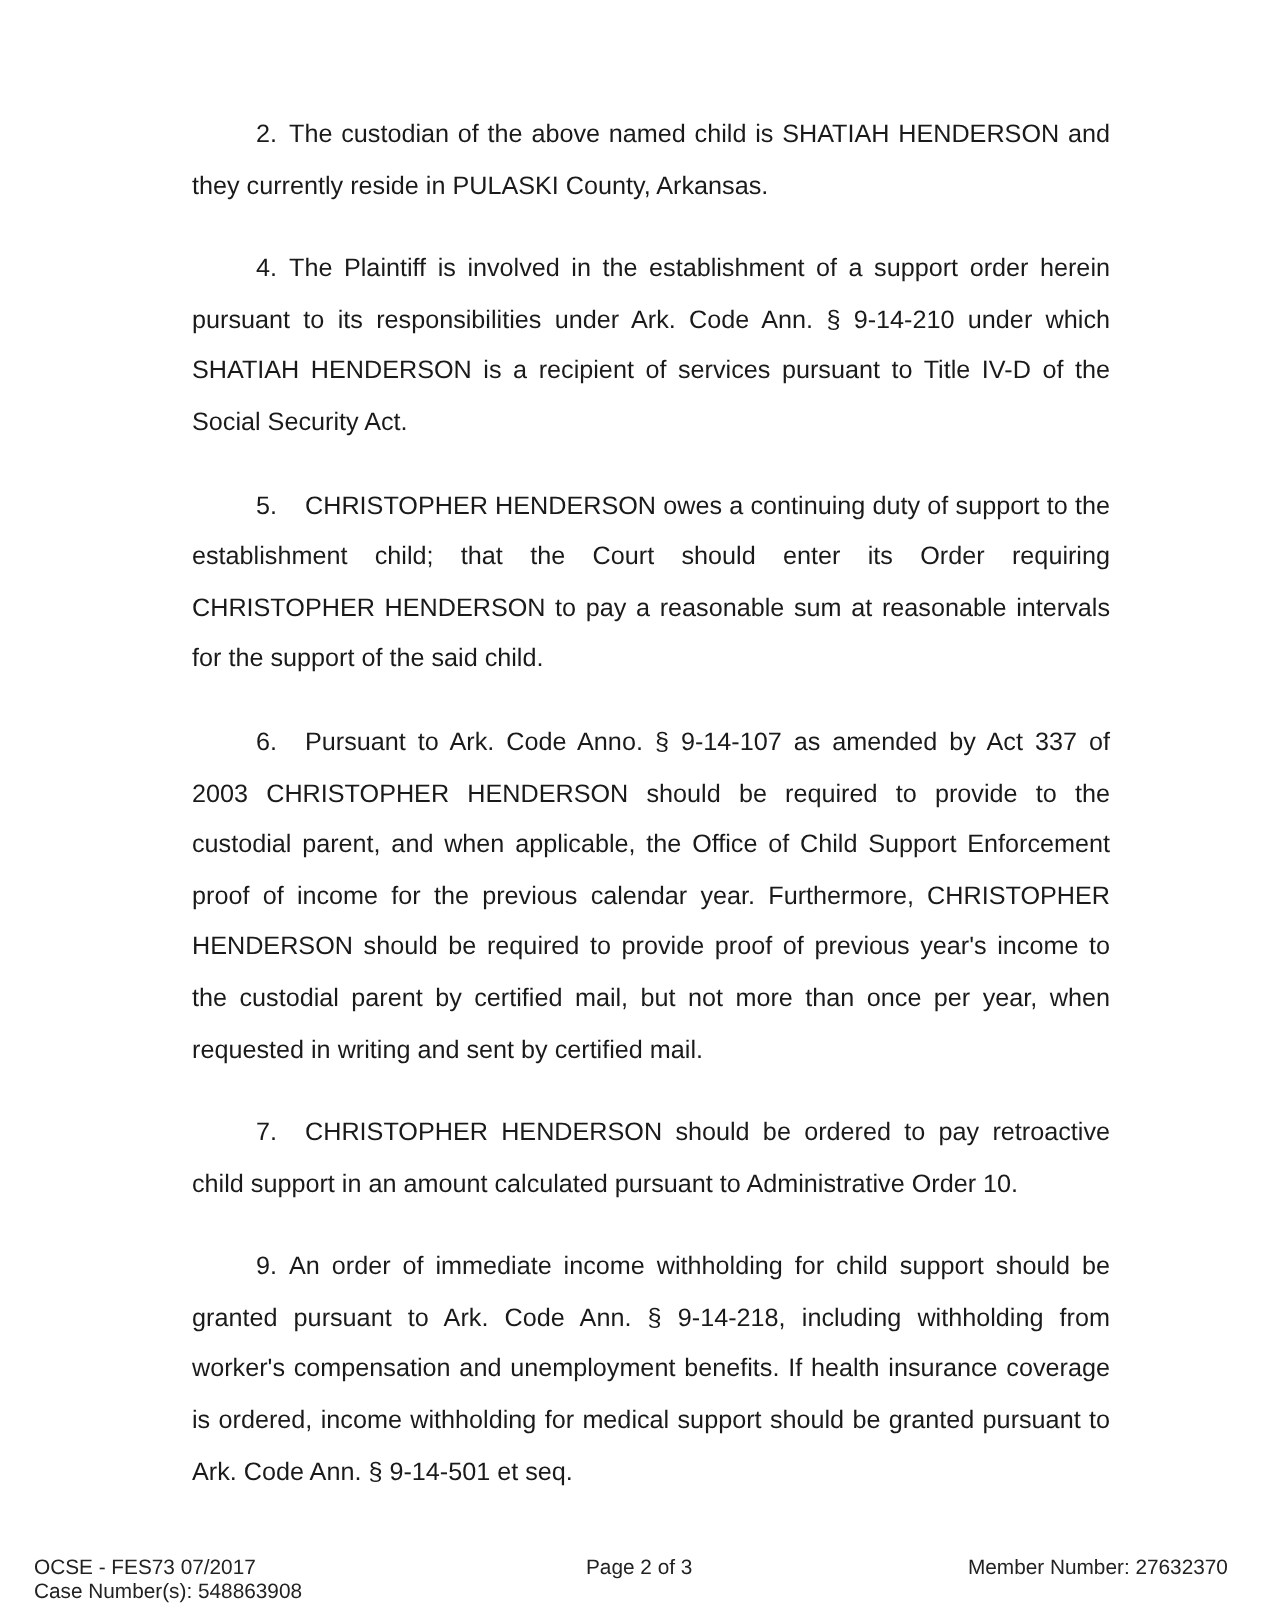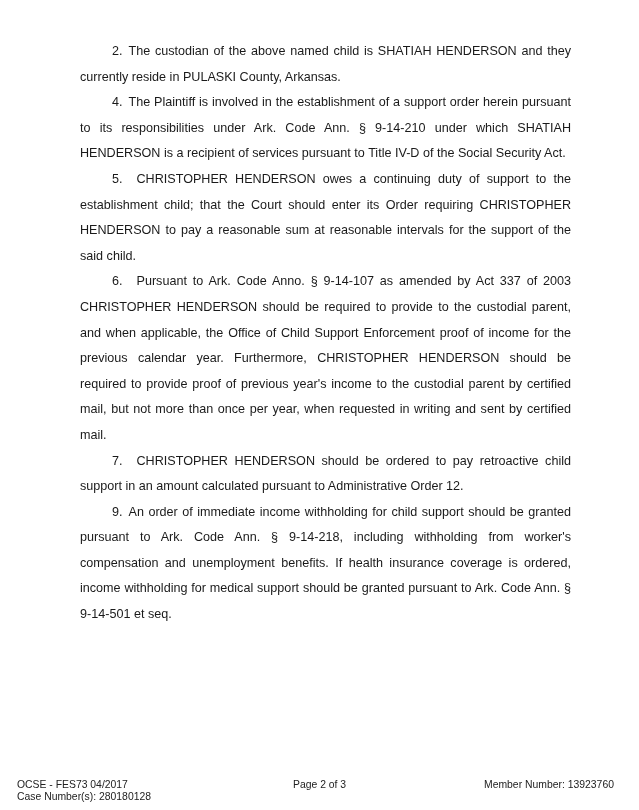--- a/index.html
+++ b/index.html
@@ -17,21 +17,21 @@
     }
     .page-body {
       position: absolute;
       left: 80px;
       top: 39px;
       width: 491px;
       font-size: 12.6px;
       line-height: 25.6px;
     }
     .para {
-      margin: 0;
+      margin: 16px;
       text-align: justify;
       text-indent: 16px;
     }
     .para .num {
       display: inline-block;
       min-width: 20px;
       margin-right: 6px;
     }
     .para.wide .num {
       min-width: 20px;
@@ -63,24 +63,24 @@
     }
   </style>
 </head>
 <body>
 
 <div class="page-body">
   <p class="para"><span class="num">2.</span><span>The custodian of the above named child is SHATIAH HENDERSON and they currently reside in PULASKI County, Arkansas.</span></p>
   <p class="para"><span class="num">4.</span><span>The Plaintiff is involved in the establishment of a support order herein pursuant to its responsibilities under Ark. Code Ann. § 9-14-210 under which SHATIAH HENDERSON is a recipient of services pursuant to Title IV-D of the Social Security Act.</span></p>
   <p class="para wide"><span class="num">5.</span><span>CHRISTOPHER HENDERSON owes a continuing duty of support to the establishment child; that the Court should enter its Order requiring CHRISTOPHER HENDERSON to pay a reasonable sum at reasonable intervals for the support of the said child.</span></p>
   <p class="para wide"><span class="num">6.</span><span>Pursuant to Ark. Code Anno. § 9-14-107 as amended by Act 337 of 2003 CHRISTOPHER HENDERSON should be required to provide to the custodial parent, and when applicable, the Office of Child Support Enforcement proof of income for the previous calendar year. Furthermore, CHRISTOPHER HENDERSON should be required to provide proof of previous year's income to the custodial parent by certified mail, but not more than once per year, when requested in writing and sent by certified mail.</span></p>
-  <p class="para wide"><span class="num">7.</span><span>CHRISTOPHER HENDERSON should be ordered to pay retroactive child support in an amount calculated pursuant to Administrative Order 12.</span></p>
+  <p class="para wide"><span class="num">7.</span><span>CHRISTOPHER HENDERSON should be ordered to pay retroactive child support in an amount calculated pursuant to Administrative Order 10.</span></p>
   <p class="para"><span class="num">9.</span><span>An order of immediate income withholding for child support should be granted pursuant to Ark. Code Ann. § 9-14-218, including withholding from worker's compensation and unemployment benefits. If health insurance coverage is ordered, income withholding for medical support should be granted pursuant to Ark. Code Ann. § 9-14-501 et seq.</span></p>
 </div>
 
 <div class="footer">
   <div class="footer-left">
-    <div>OCSE - FES73 04/2017</div>
-    <div>Case Number(s): 280180128</div>
+    <div>OCSE - FES73 07/2017</div>
+    <div>Case Number(s): 548863908</div>
   </div>
   <div class="footer-center">Page 2 of 3</div>
-  <div class="footer-right">Member Number: 13923760</div>
+  <div class="footer-right">Member Number: 27632370</div>
 </div>
 
 </body></html>

